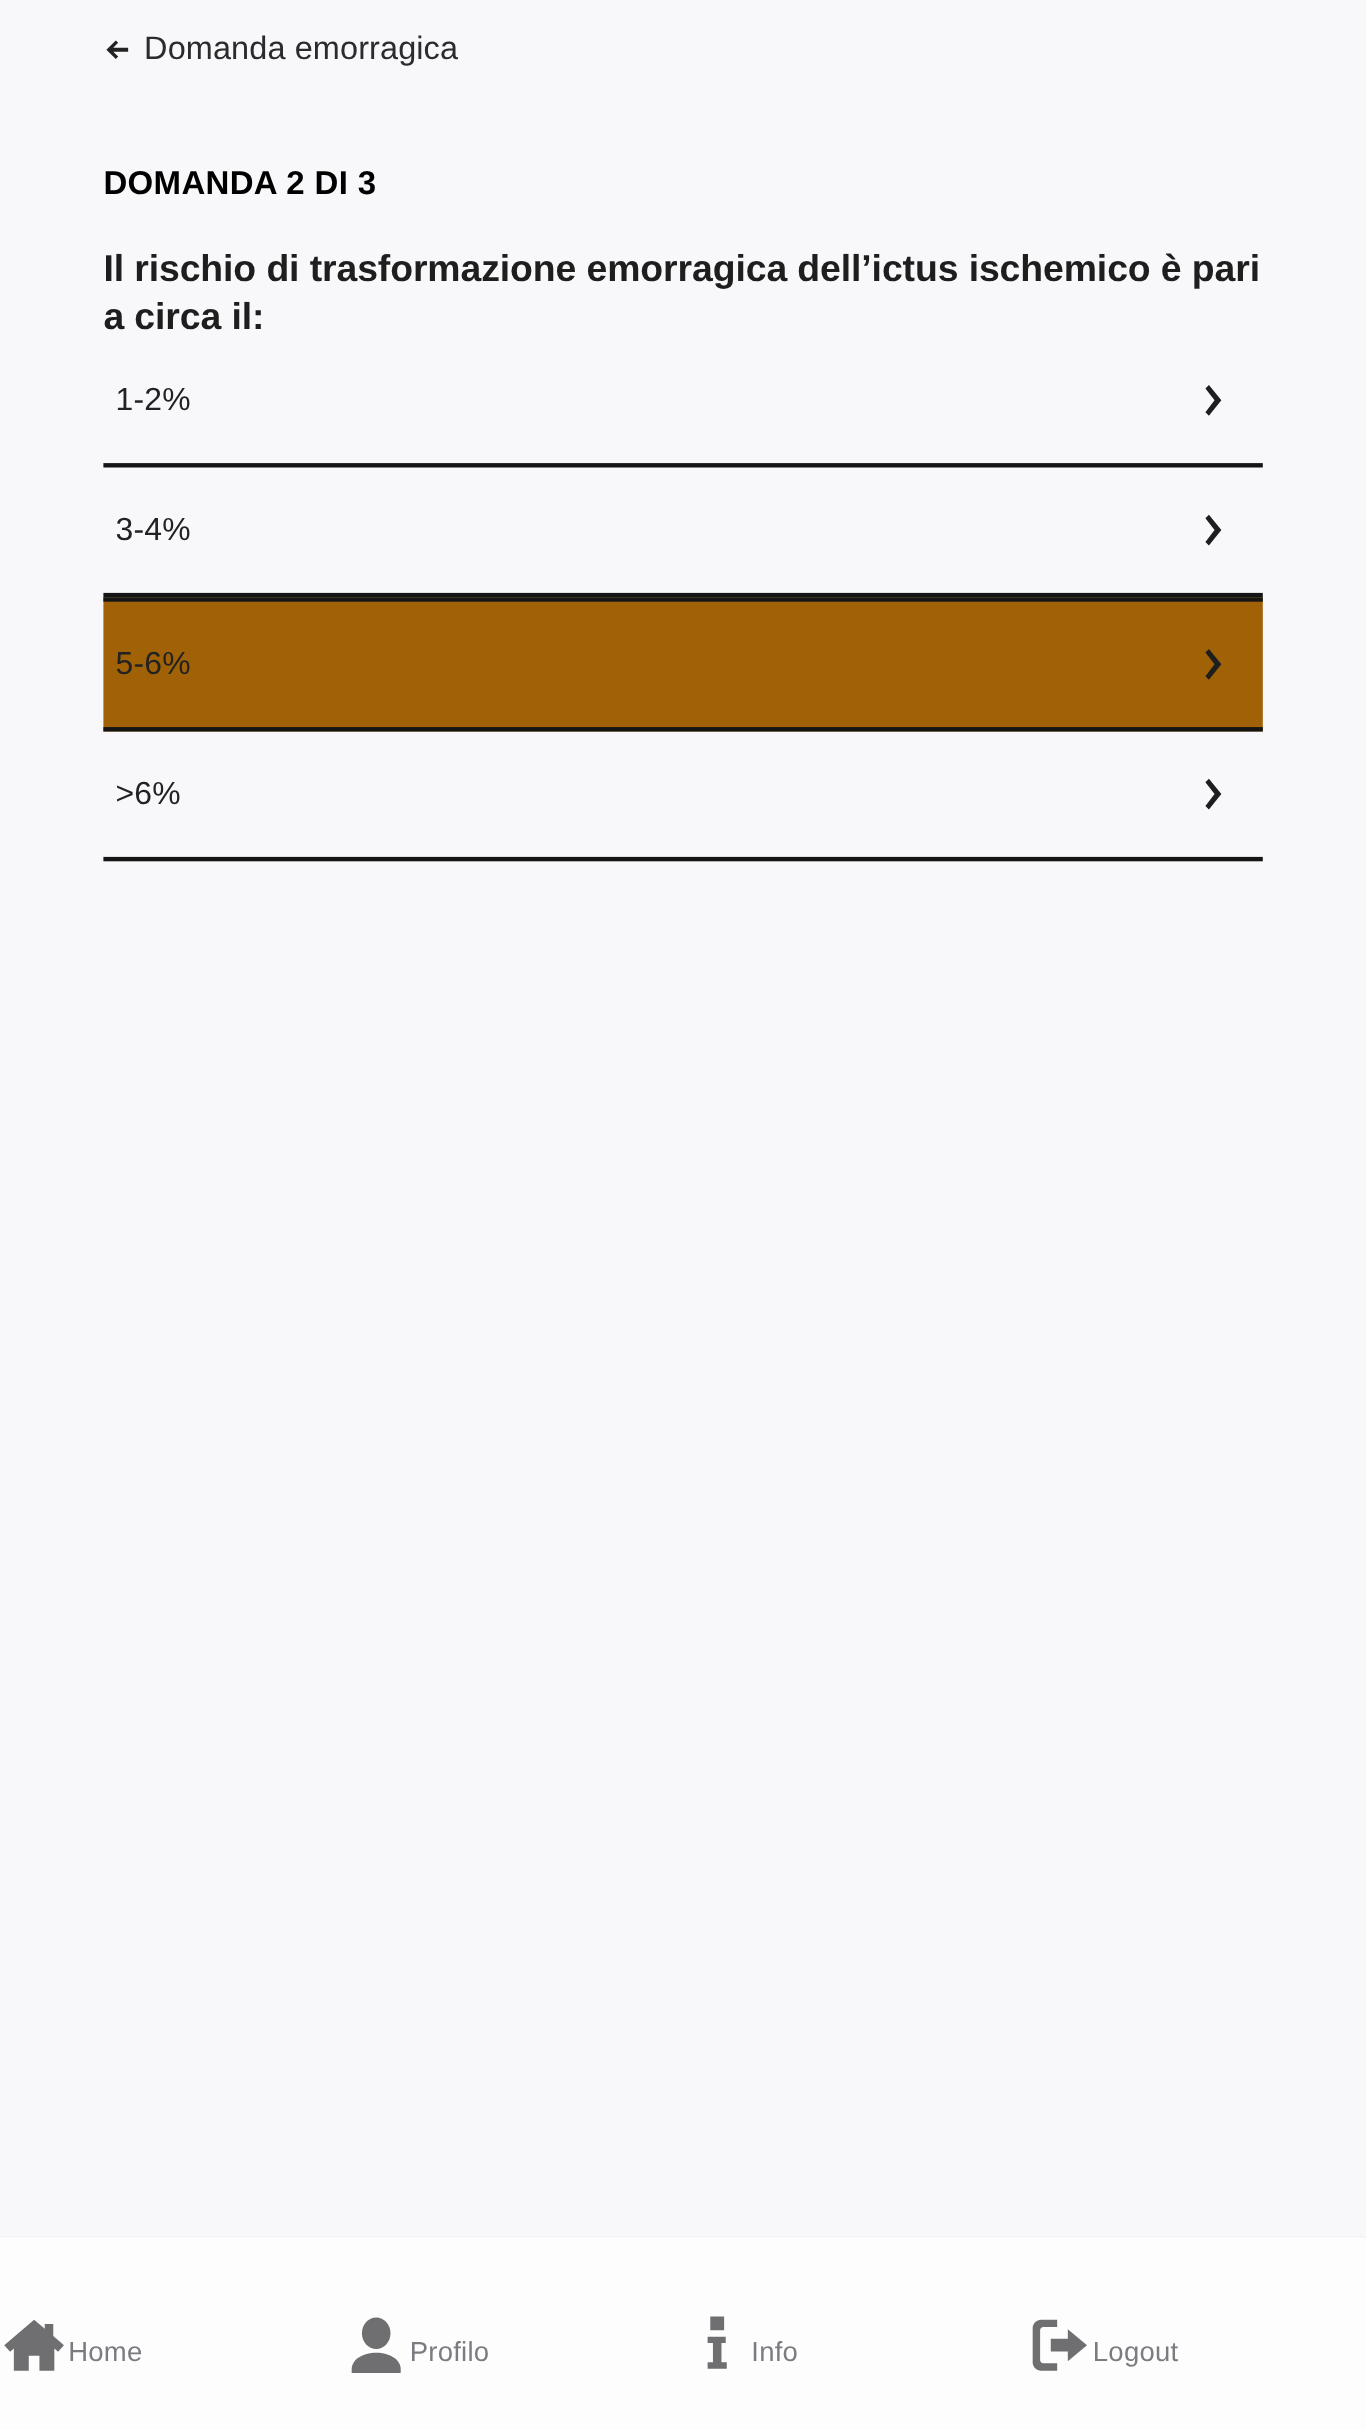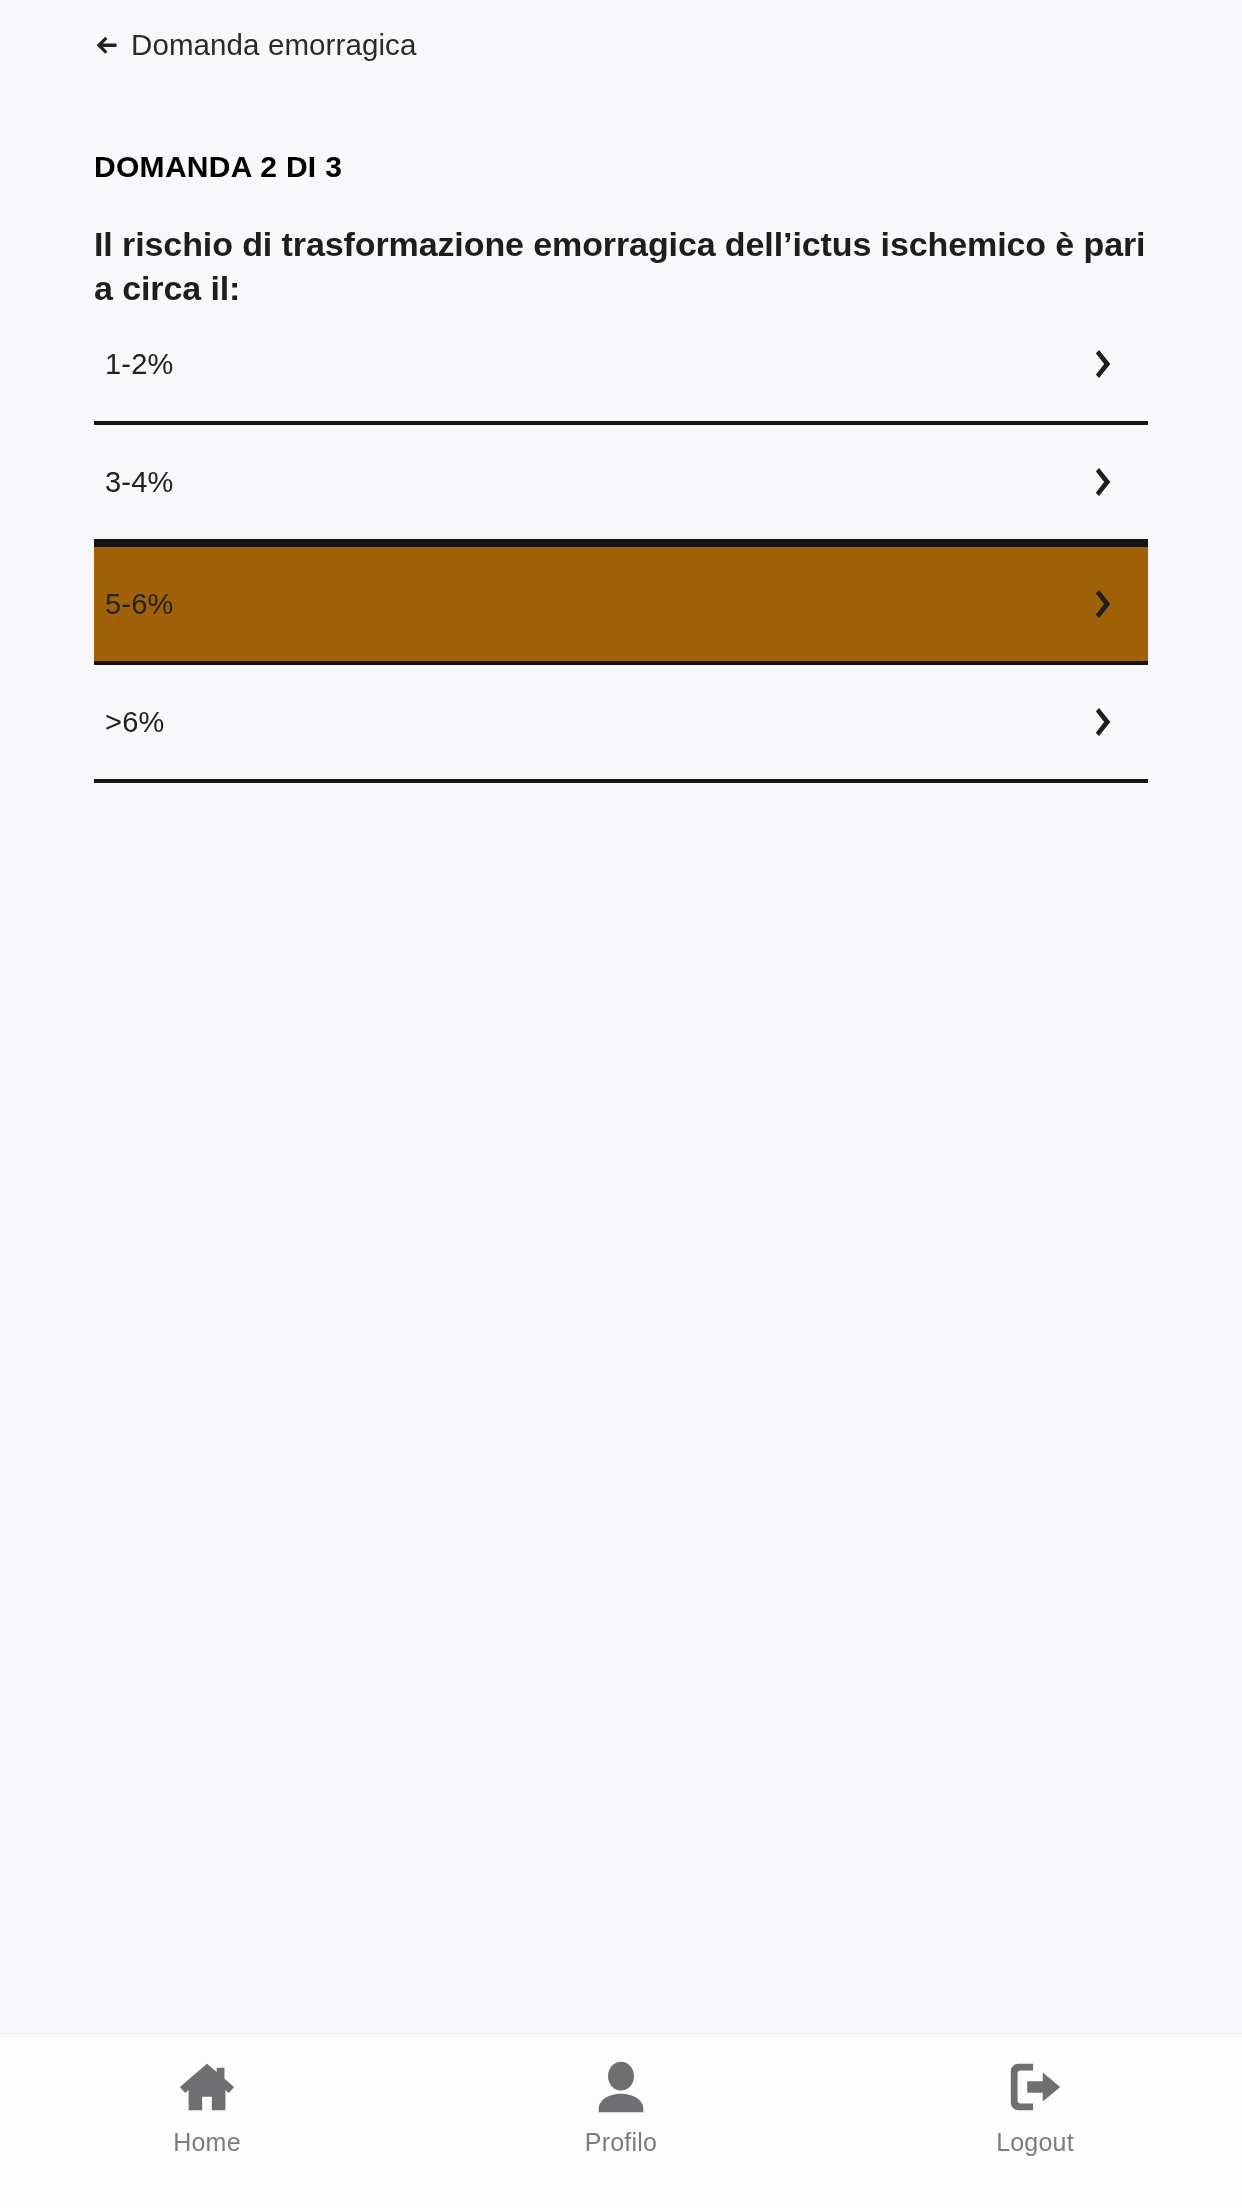--- a/index.html
+++ b/index.html
@@ -119,21 +119,20 @@
     background: #fdfdfe;
     border-top: 1px solid #f0eff3;
     display: flex;
     align-items: flex-start;
   }
 
   .nav-item {
     flex: 1 1 0;
     height: 100%;
     display: flex;
-    flex-direction: column;
     align-items: center;
     justify-content: flex-start;
     padding-top: 22px;
     cursor: pointer;
     text-decoration: none;
   }
 
   .nav-icon {
     width: 62px;
     height: 62px;
@@ -198,18 +197,25 @@
     </a>
     <a class="nav-item" href="#">
       <svg viewBox="0 0 64 64" class="nav-icon">
         <path d="M32 6 C24.6 6 18.6 12.6 18.6 20.8 C18.6 29 24.6 35.6 32 35.6 C39.4 35.6 45.4 29 45.4 20.8 C45.4 12.6 39.4 6 32 6 Z" fill="#6f6f72"></path>
         <path d="M32 39 C19 39 9 45.6 9 54.5 L9 58 L55 58 L55 54.5 C55 45.6 45 39 32 39 Z" fill="#6f6f72"></path>
       </svg>
       <span class="nav-label">Profilo</span>
     </a>
     <a class="nav-item" href="#">
       <svg viewBox="0 0 64 64" class="nav-icon">
+        <path d="M25.5 5 L38.5 5 L38.5 18 L25.5 18 Z" fill="#6f6f72"></path>
+        <path d="M23 24 L40 24 L40 30 L36 30 L36 48 L41 48 L41 54 L23 54 L23 48 L28 48 L28 30 L23 30 Z" fill="#6f6f72"></path>
+      </svg>
+      <span class="nav-label">Info</span>
+    </a>
+    <a class="nav-item" href="#">
+      <svg viewBox="0 0 64 64" class="nav-icon">
         <path d="M30 8 L30 15 L17 15 C15.3 15 14 16.3 14 18 L14 46 C14 47.7 15.3 49 17 49 L30 49 L30 56 L15 56 C10.6 56 7 52.4 7 48 L7 16 C7 11.6 10.6 8 15 8 Z" fill="#6f6f72"></path>
         <path d="M40 17 L58 32 L40 47 L40 38 L24 38 L24 26 L40 26 Z" fill="#6f6f72"></path>
       </svg>
       <span class="nav-label">Logout</span>
     </a>
   </nav>
 
 </body></html>

